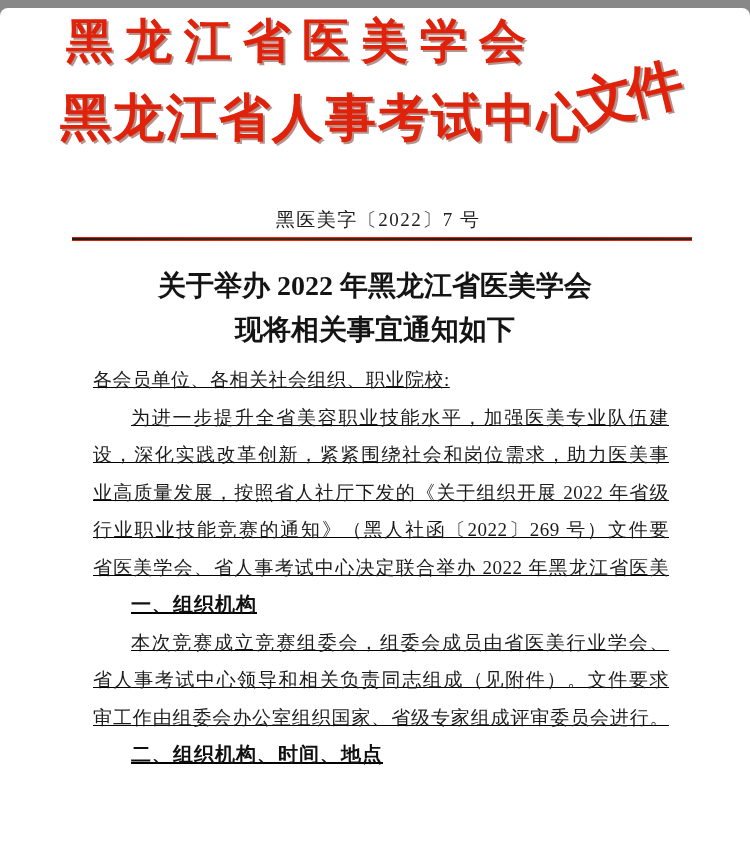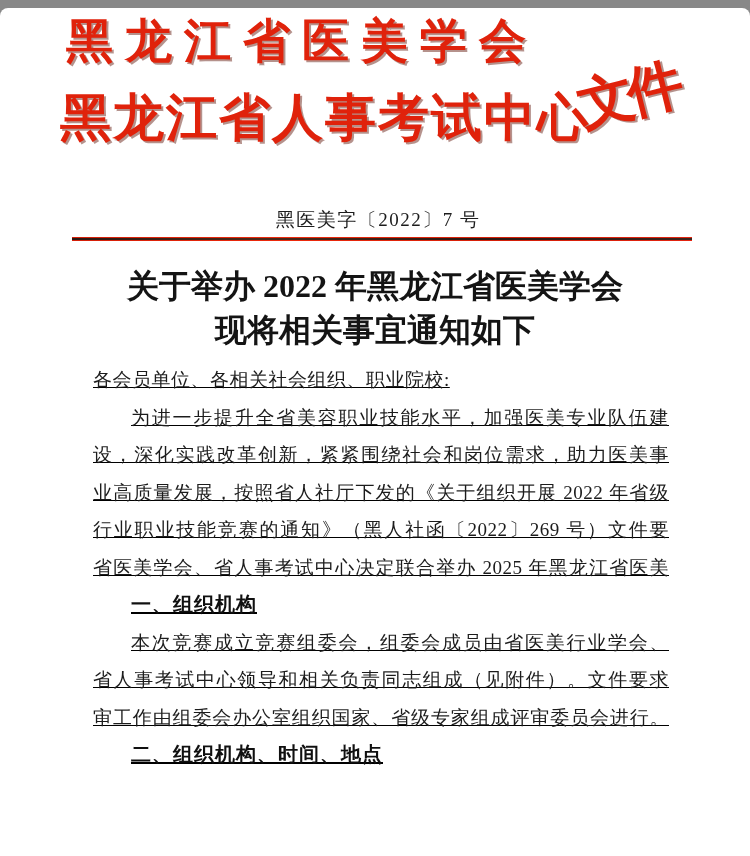--- a/index.html
+++ b/index.html
@@ -72,21 +72,21 @@
     margin-top: 1px;
     height: 2px;
     background: linear-gradient(90deg, #2a1812, #4a2a1a 30%, #2a1812 65%, #3a241c);
   }
   
   .title {
     position: absolute;
     left: 0; top: 256px;
     width: 750px;
     text-align: center;
-    font-size: 32px;
+    font-size: 28px;
     font-weight: bold;
     color: #141414;
     line-height: 44px;
   }
   
   .body-lines {
     position: absolute;
     left: 93px; top: 353px;
     width: 576px;
     text-decoration: underline;
@@ -134,21 +134,21 @@
     <div>关于举办 2022 年黑龙江省医美学会</div>
     <div>现将相关事宜通知如下</div>
   </div>
 
   <div class="body-lines">
       <div class="bline">各会员单位、各相关社会组织、职业院校:</div>
       <div class="bline indent fill">为进一步提升全省美容职业技能水平，加强医美专业队伍建</div>
       <div class="bline fill">设，深化实践改革创新，紧紧围绕社会和岗位需求，助力医美事</div>
       <div class="bline fill">业高质量发展，按照省人社厅下发的《关于组织开展 2022 年省级</div>
       <div class="bline fill">行业职业技能竞赛的通知》（黑人社函〔2022〕269 号）文件要求，</div>
-      <div class="bline fill">省医美学会、省人事考试中心决定联合举办 2025 年黑龙江省医美</div>
+      <div class="bline fill">省医美学会、省人事考试中心决定联合举办 2022 年黑龙江省医美</div>
       <div class="bline heading indent">一、组织机构</div>
       <div class="bline indent fill">本次竞赛成立竞赛组委会，组委会成员由省医美行业学会、</div>
       <div class="bline fill">省人事考试中心领导和相关负责同志组成（见附件）。文件要求</div>
       <div class="bline fill">审工作由组委会办公室组织国家、省级专家组成评审委员会进行。</div>
       <div class="bline heading indent">二、组织机构、时间、地点</div>
     </div>
 
 </div>
 
 </body></html>

